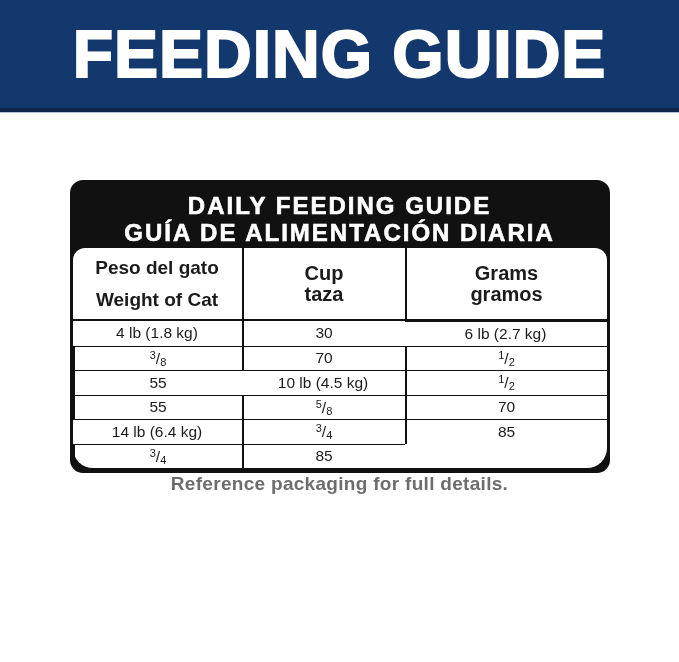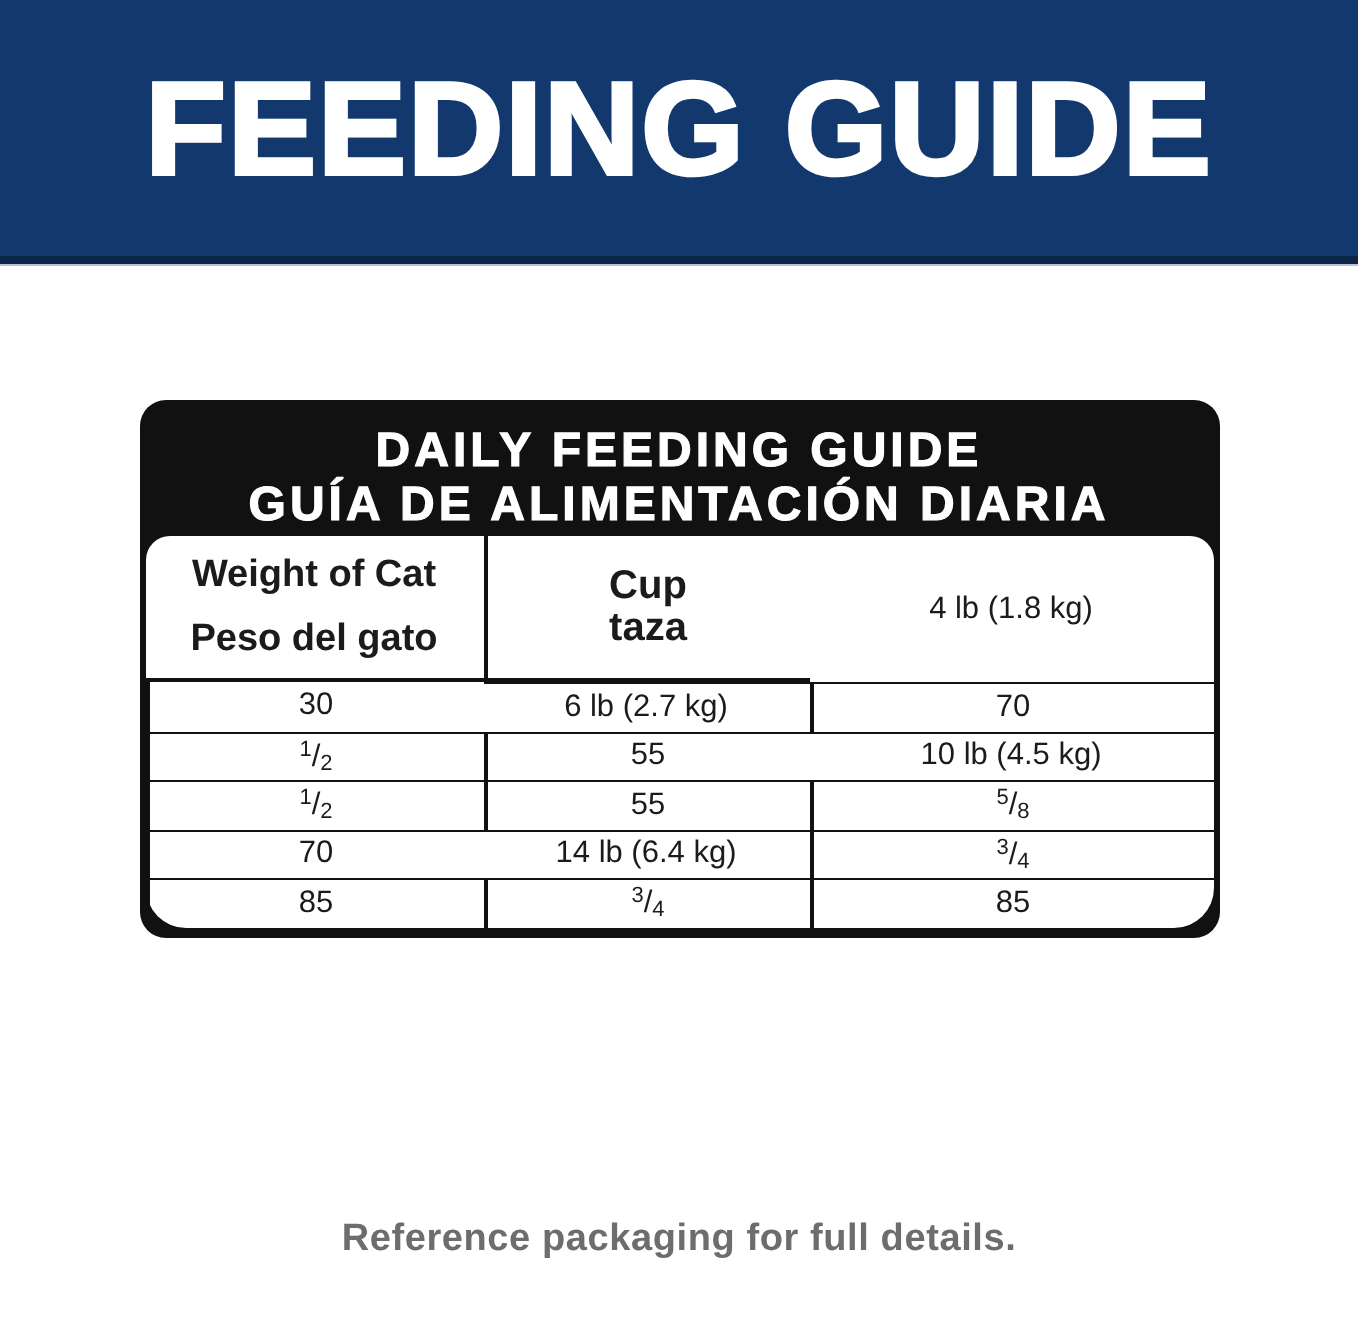--- a/index.html
+++ b/index.html
@@ -1,21 +1,21 @@
 <!DOCTYPE html>
 <html><head>
 <meta charset="utf-8">
 <style>
   * { margin: 0; padding: 0; box-sizing: border-box; }
   html, body { width: 679px; height: 662px; background: #ffffff; overflow: hidden;
     font-family: "Liberation Sans", sans-serif; }
 
   
   .banner {
-    width: 679px; height: 132px;
+    width: 679px; height: 112px;
     background: #13386e;
     border-bottom: 4px solid #0c2548;
     box-shadow: 0 1px 0 rgba(175,187,205,.9);
     display: flex; align-items: center; justify-content: center;
   }
   .banner h1 {
     color: #ffffff; font-size: 66px; font-weight: 800;
     letter-spacing: 1px; -webkit-text-stroke: 2px #ffffff;
     white-space: nowrap;
   }
@@ -56,21 +56,20 @@
   .colhead.small { font-size: 20px; line-height: 21px; }
 
   .cell { font-size: 15.5px; }
   .rt { border-top: 1.5px solid #111111; }
 
   .frac sup { font-size: 11px; vertical-align: 5px; }
   .frac sub { font-size: 11px; vertical-align: -2px; }
 
   
   .footer-note {
-    margin-top: 140px;
     text-align: center;
     font-size: 19px; font-weight: bold;
     color: #6d6d6d; letter-spacing: 0.3px;
   }
 </style>
 </head>
 <body>
 
 <div class="banner">
   <h1>FEEDING GUIDE</h1>
@@ -79,35 +78,44 @@
 <div class="card">
   <div class="card-header">
     <div>DAILY FEEDING GUIDE</div>
     <div>GUÍA DE ALIMENTACIÓN DIARIA</div>
   </div>
   <div class="card-body">
     <div class="grid">
 
       <div class="gcell colhead big c1">
         <div>
+          <div>Peso del gato</div>
           <div>Weight of Cat</div>
-          <div>Peso del gato</div>
         </div>
       </div>
       <div class="gcell colhead small c2">
         <div>
           <div>Cup</div>
           <div>taza</div>
         </div>
       </div>
+      <div class="gcell colhead small c3">
+        <div>
+          <div>Grams</div>
+          <div>gramos</div>
+        </div>
+      </div>
 
       <div class="gcell cell c1">4 lb (1.8 kg)</div>
       <div class="gcell cell c3">30</div>
 
       <div class="gcell cell rt c1">6 lb (2.7 kg)</div>
+      <div class="gcell cell rt c2">
+          <span class="frac"><sup>3</sup>/<sub>8</sub></span>
+        </div>
       <div class="gcell cell rt c3">70</div>
 
       <div class="gcell cell rt c2">
           <span class="frac"><sup>1</sup>/<sub>2</sub></span>
         </div>
       <div class="gcell cell rt c3">55</div>
 
       <div class="gcell cell rt c1">10 lb (4.5 kg)</div>
       <div class="gcell cell rt c2">
           <span class="frac"><sup>1</sup>/<sub>2</sub></span>

